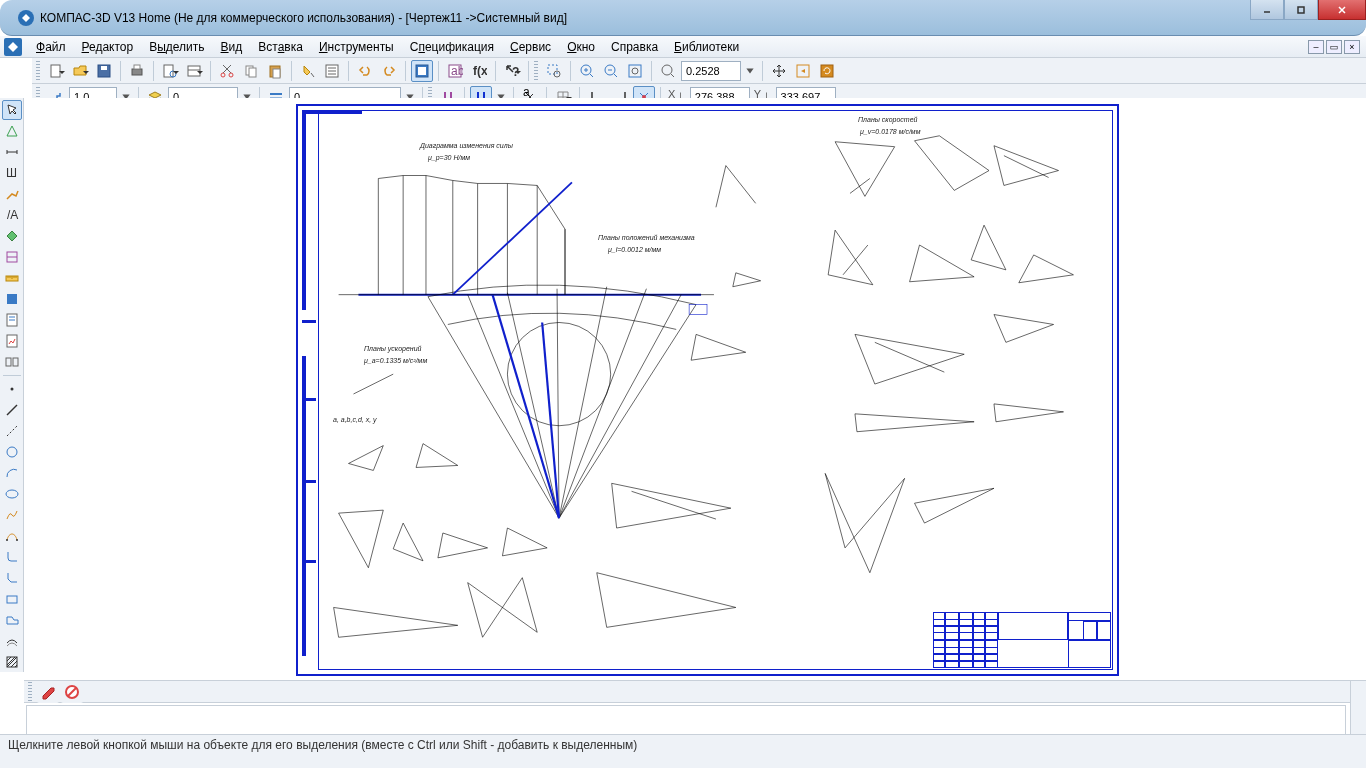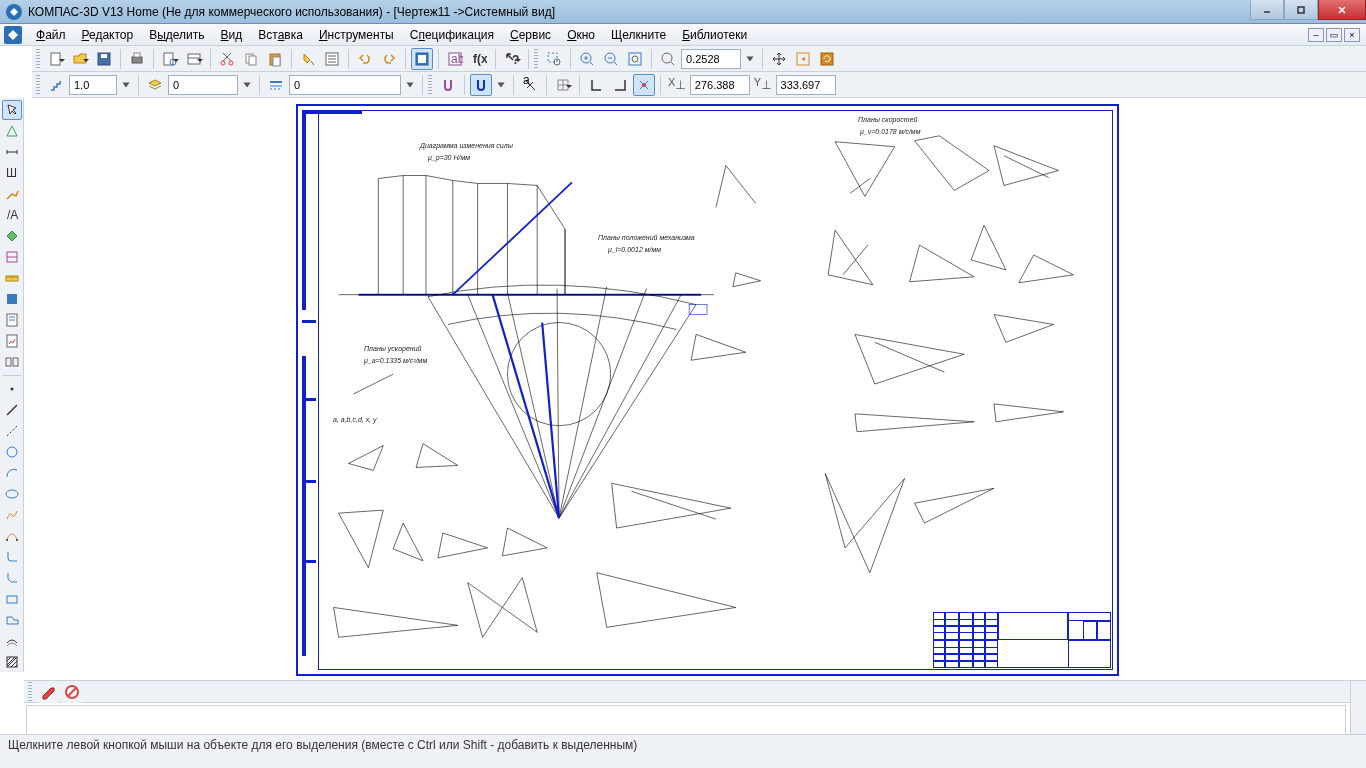--- a/index.html
+++ b/index.html
@@ -1,19 +1,19 @@
 <!DOCTYPE html>
 <html><head>
 <meta charset="utf-8">
 <style>
 * { margin:0; padding:0; box-sizing:border-box; font-family:"Segoe UI",Tahoma,sans-serif; font-size:12px; }
 body { width:1366px; height:768px; background:#fff; overflow:hidden; position:relative; }
 
 
-.titlebar { height:24px; background:linear-gradient(#b6d0e8,#9bbedc); display:flex; align-items:center; padding-left:6px; color:#000; border-bottom:1px solid #6a8db0; }
+.titlebar { height:36px; background:linear-gradient(#b6d0e8,#9bbedc); display:flex; align-items:center; padding-left:18px; color:#000; border-bottom:1px solid #6a8db0;border-radius:12px; }
 .titlebar .ico { width:16px; height:16px; background:#2a6fb5; border-radius:50%; margin-right:6px; display:flex; align-items:center; justify-content:center; }
 .titlebar .ico svg { width:10px; height:10px; fill:#fff; }
 .winbtns { position:absolute; right:0; top:0; display:flex; }
 .winbtn { width:34px; height:20px; background:linear-gradient(#d4e2f0,#b0c7df); border:1px solid #8aa7c5; border-top:none; display:flex; align-items:center; justify-content:center; font-size:11px; }
 .winbtn.close { width:48px; background:linear-gradient(#e27070,#c73030); border-color:#9c2020; color:#fff; }
 .winbtn svg { width:10px; height:10px; stroke:#333; stroke-width:1.5; fill:none; }
 .winbtn.close svg { stroke:#fff; }
 
 
 .menubar { height:22px; background:linear-gradient(#f7f9fc,#e7edf4); border-bottom:1px solid #c8d0d9; display:flex; align-items:center; padding-left:4px; }
@@ -102,21 +102,21 @@
     </span>
   <span class="menuitem"><u>Ф</u><span></span>айл</span>
   <span class="menuitem"><u>Р</u>едактор</span>
   <span class="menuitem">В<u>ы</u>делить</span>
   <span class="menuitem"><u>В</u>ид</span>
   <span class="menuitem">Вст<u>а</u>вка</span>
   <span class="menuitem"><u>И</u>нструменты</span>
   <span class="menuitem">С<u>п</u>ецификация</span>
   <span class="menuitem"><u>С</u>ервис</span>
   <span class="menuitem"><u>О</u>кно</span>
-  <span class="menuitem">Щелкните</span>
+  <span class="menuitem">Справка</span>
   <span class="menuitem"><u>Б</u>иблиотеки</span>
   <div class="docctrl">
     <span>–</span>
     <span>▭</span>
     <span>×</span>
   </div>
 </div>
 
 <div class="toolrow">
   <span class="grip"></span>

